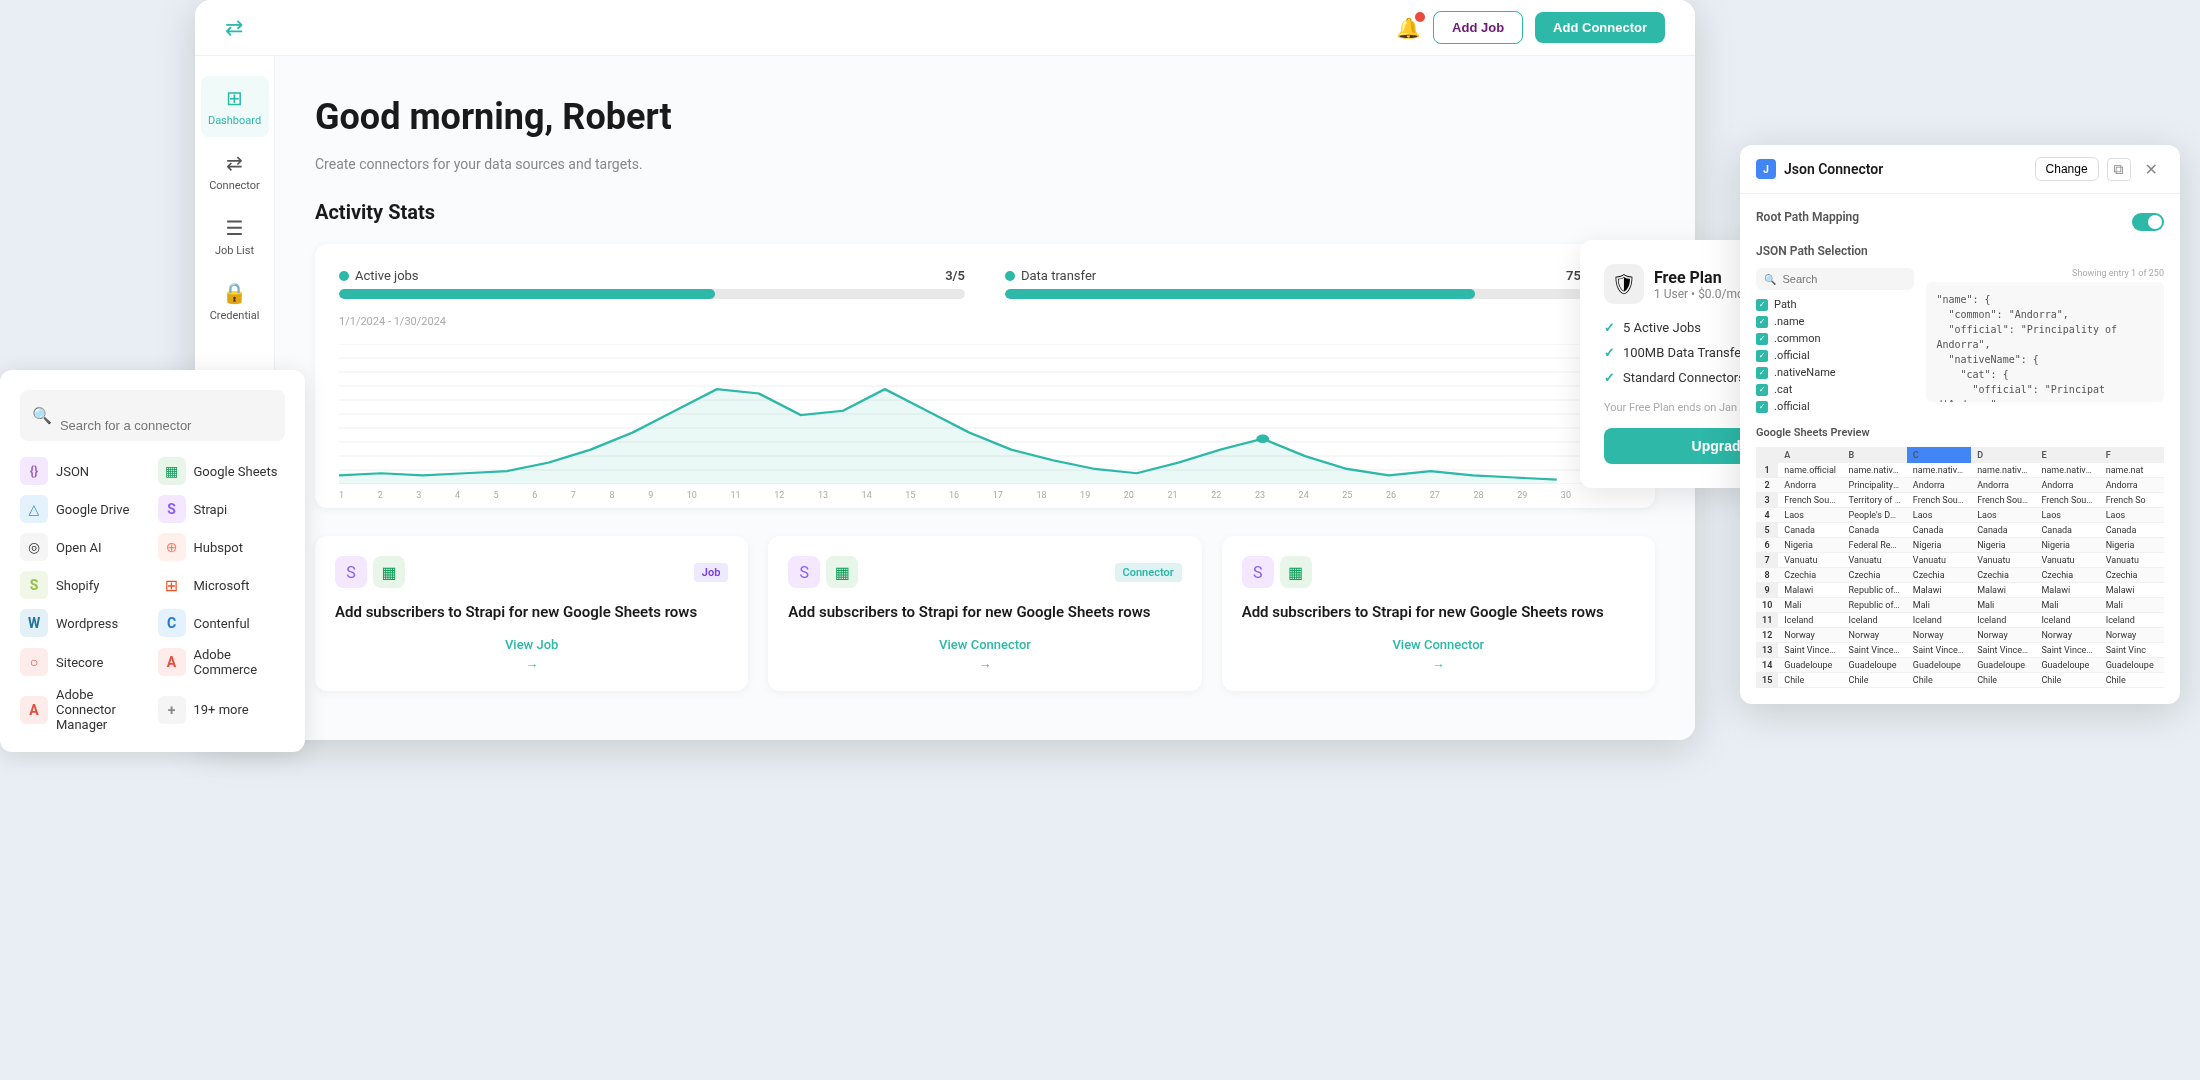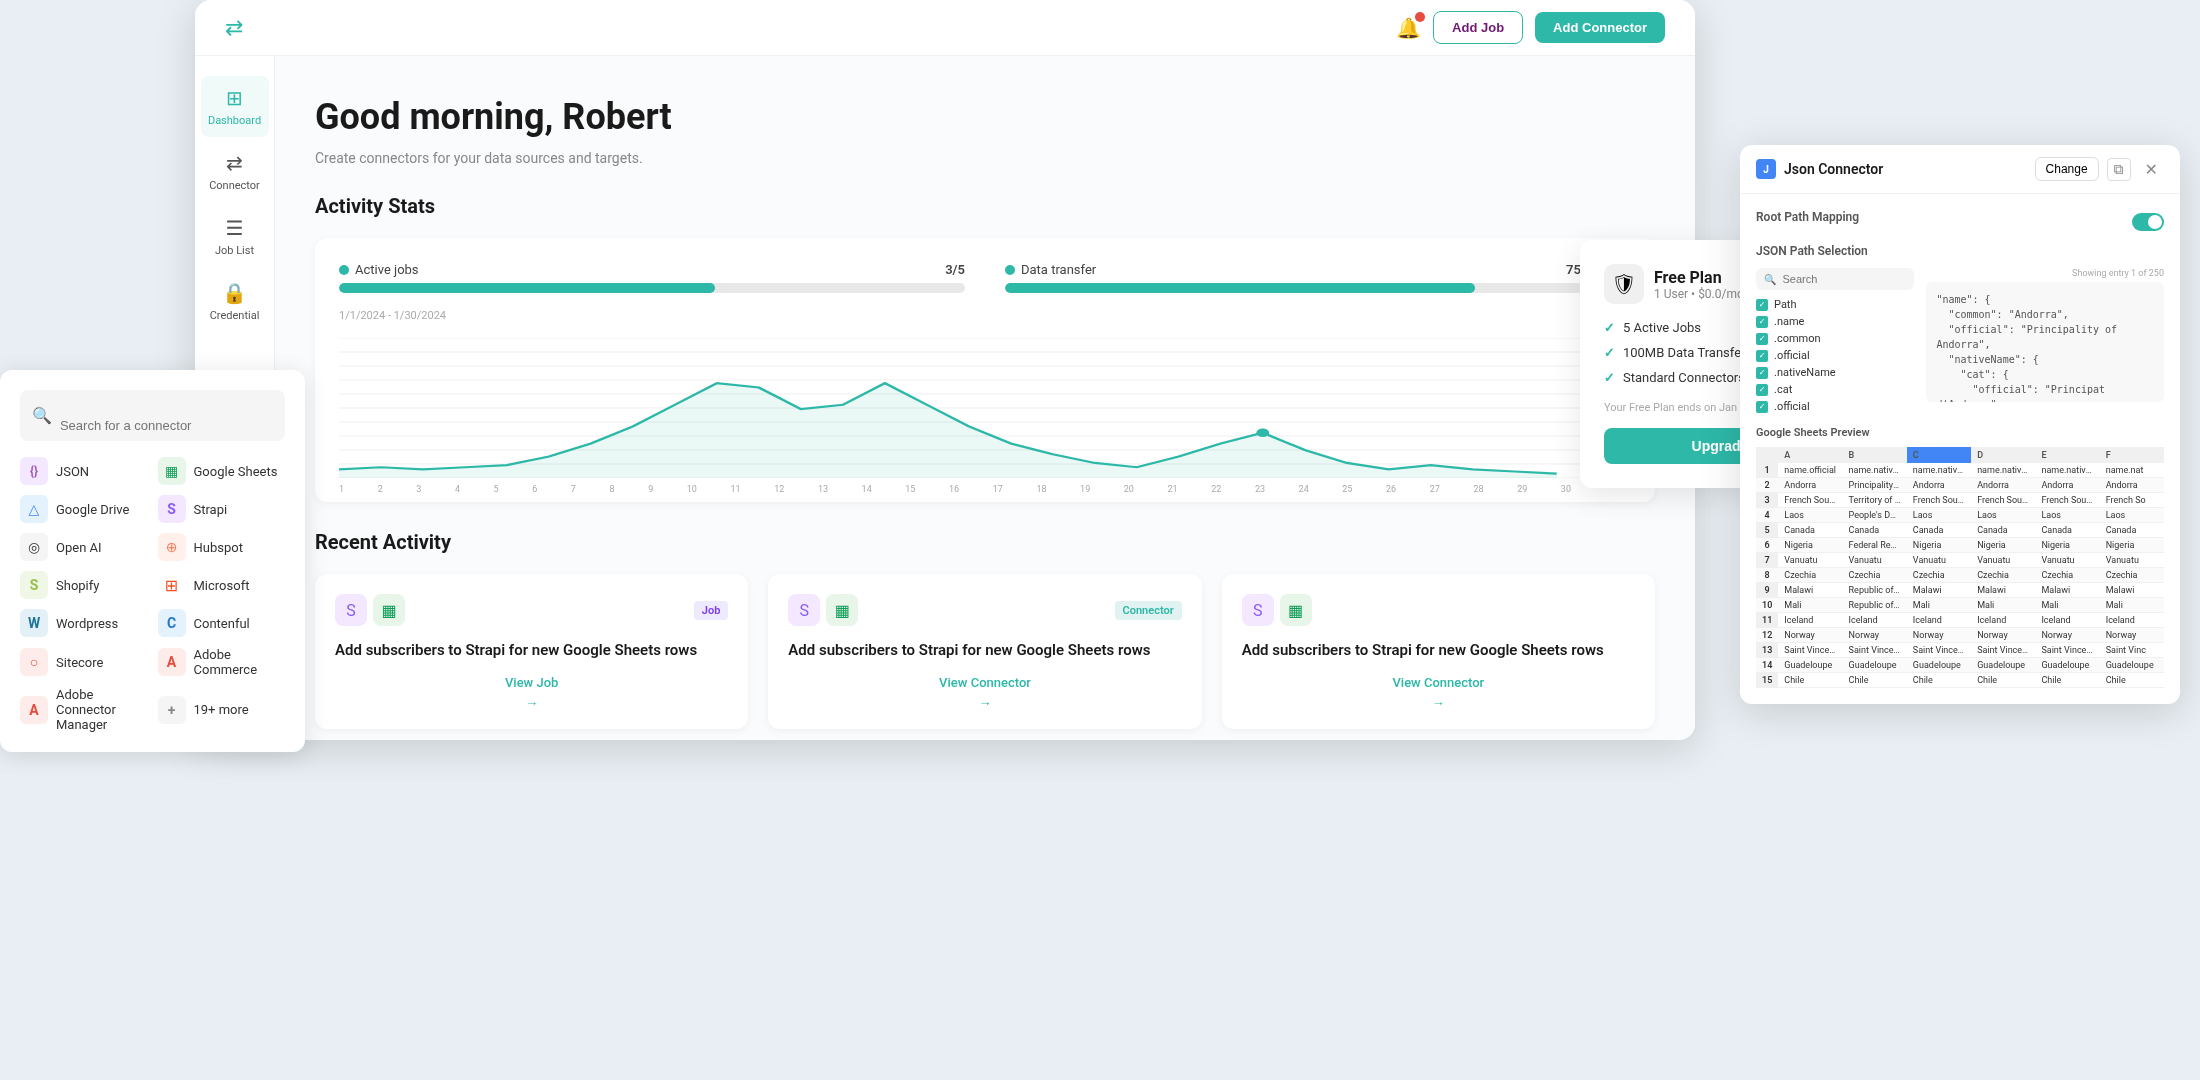--- a/index.html
+++ b/index.html
@@ -158,21 +158,21 @@
       top: -4px;
       right: -4px;
       width: 10px;
       height: 10px;
       background: #e74c3c;
       border-radius: 50%;
     }
 
     
     .greeting-section { margin-bottom: 28px; margin-top: 56px; }
-    .greeting-title { font-size: 36px; font-weight: 700; color: #1a1a1a; margin-bottom: 12px; }
+    .greeting-title { font-size: 36px; font-weight: 700; color: #1a1a1a; margin-bottom: 18px; }
     .greeting-sub { font-size: 14px; color: #888; }
 
     
     .section-title { font-size: 20px; font-weight: 700; color: #1a1a1a; margin-bottom: 20px; }
 
     .stats-area {
       background: white;
       border-radius: 12px;
       padding: 24px;
       margin-bottom: 28px;
@@ -760,21 +760,20 @@
           <span>25</span>
             <span>26</span>
             <span>27</span>
             <span>28</span>
             <span>29</span>
             <span>30</span>
         </div>
       </div>
     </div>
 
-    <div class="section-title">Recent Activity</div>
     <div class="activity-cards">
 
       <div class="activity-card">
         <div class="card-header">
           <div class="card-icons">
             <div class="card-icon" style="background:#f3e8ff;">
                 <span style="color:#8b5cf6;">S</span>
               </div>
             <div class="card-icon" style="background:#e8f5e9;">
                 <span style="color:#0f9d58;">▦</span>

